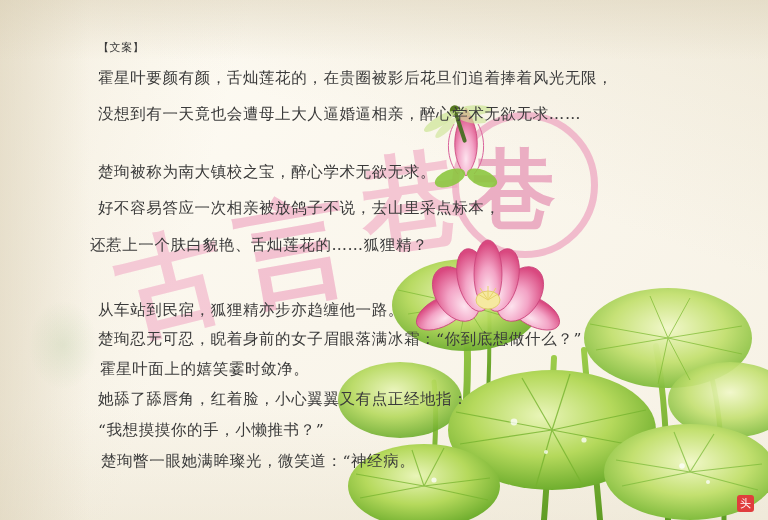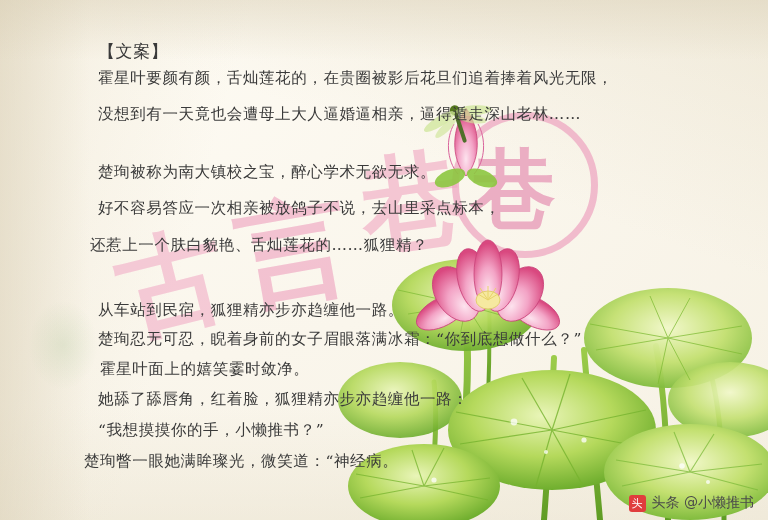--- a/index.html
+++ b/index.html
@@ -98,21 +98,21 @@
     z-index: 5;
   }
   .line {
     position: absolute;
     white-space: nowrap;
     color: #3a3a3a;
     font-size: 15.5px;
     letter-spacing: 0.6px;
     font-family: "DejaVu Serif", "Liberation Serif", serif;
   }
-  .line.heading { font-size: 17px; }
+  .line.heading { font-size: 11px; }
 
   
   .lotus-art {
     position: absolute;
     right: 0;
     bottom: 0;
     width: 430px;
     height: 420px;
     z-index: 4;
     pointer-events: none;
@@ -257,32 +257,31 @@
       <ellipse cx="18" cy="2" rx="18" ry="5" fill="#cfe59a" opacity="0.75" transform="rotate(14 18 2)"></ellipse>
       <ellipse cx="-14" cy="10" rx="14" ry="4" fill="#cfe59a" opacity="0.65" transform="rotate(-26 -14 10)"></ellipse>
       <ellipse cx="14" cy="10" rx="14" ry="4" fill="#cfe59a" opacity="0.65" transform="rotate(26 14 10)"></ellipse>
     </g>
   </svg>
 
   <div class="text-layer">
     <div class="line heading" style="left:98px; top:40px;">【文案】</div>
 
     <div class="line" style="left:98px; top:68px;">霍星叶要颜有颜，舌灿莲花的，在贵圈被影后花旦们追着捧着风光无限，</div>
-    <div class="line" style="left:98px; top:104px;">没想到有一天竟也会遭母上大人逼婚逼相亲，逼得遁走深山老林……</div>
+    <div class="line" style="left:98px; top:104px;">没想到有一天竟也会遭母上大人逼婚逼相亲，醉心学术无欲无求……</div>
 
     <div class="line" style="left:98px; top:162px;">楚珣被称为南大镇校之宝，醉心学术无欲无求。</div>
     <div class="line" style="left:98px; top:198px;text-align:right;">好不容易答应一次相亲被放鸽子不说，去山里采点标本，</div>
     <div class="line" style="left:90px; top:235px;">还惹上一个肤白貌艳、舌灿莲花的……狐狸精？</div>
 
     <div class="line" style="left:98px; top:300px;">从车站到民宿，狐狸精亦步亦趋缠他一路。</div>
     <div class="line" style="left:98px; top:329px;">楚珣忍无可忍，睨着身前的女子眉眼落满冰霜：“你到底想做什么？”</div>
     <div class="line" style="left:100px; top:359px;">霍星叶面上的嬉笑霎时敛净。</div>
-    <div class="line" style="left:98px; top:389px;">她舔了舔唇角，红着脸，狐狸精亦步亦趋缠他一路：</div>
+    <div class="line" style="left:98px; top:389px;">她舔了舔唇角，红着脸，小心翼翼又有点正经地指：</div>
     <div class="line" style="left:98px; top:420px;">“我想摸摸你的手，小懒推书？”</div>
-    <div class="line" style="left:84px; top:451px;">楚珣瞥一眼她满眸璨光，微笑道：“神经病。</div>
+    <div class="line" style="left:101px; top:451px;">楚珣瞥一眼她满眸璨光，微笑道：“神经病。</div>
   </div>
 
   <div class="footer-brand">
     <span class="brand-mark">头</span>
-    <span class="brand-text">头条 @小懒推书</span>
   </div>
 
 </div>
 
 </body></html>

